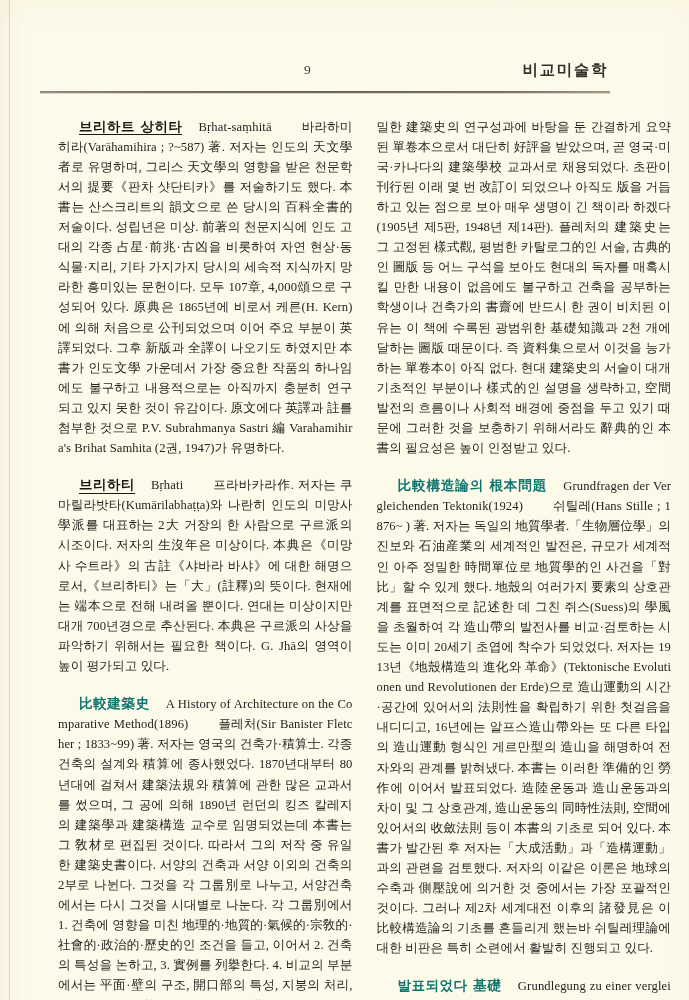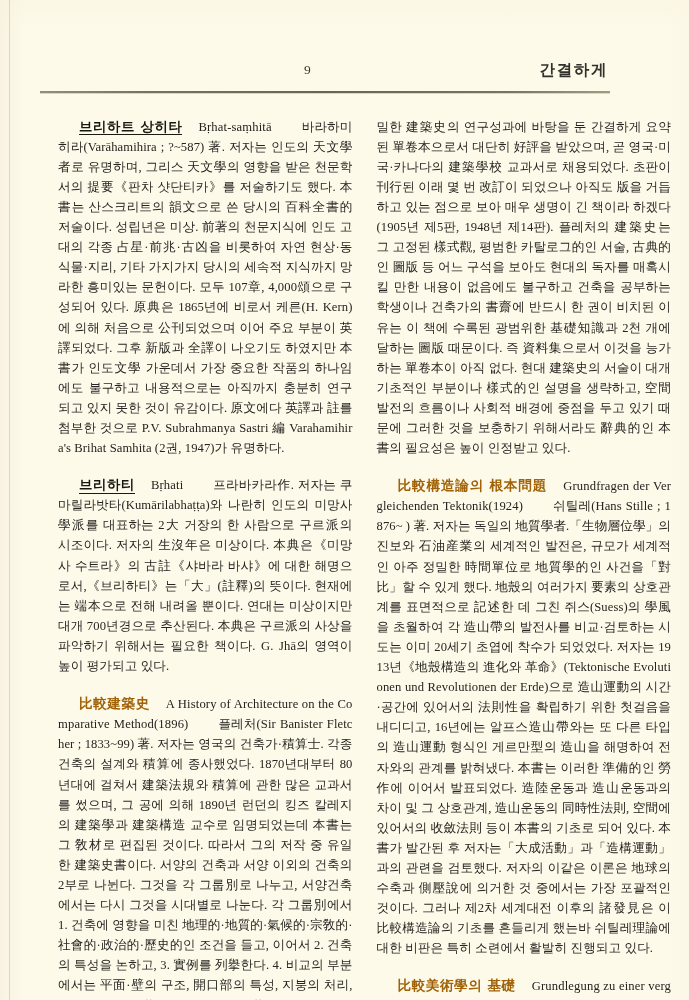--- a/index.html
+++ b/index.html
@@ -118,21 +118,21 @@
     font-size: 13.4px;
     color: #17160f;
     letter-spacing: 0.6px;
     border-bottom: 1.4px solid #1b1a12;
     padding-bottom: 0.5px;
   }
   .hw-han {
     font-family: "DejaVu Sans", "Liberation Sans", sans-serif;
     font-weight: 700;
     font-size: 13.6px;
-    color: #a16207;
+    color: #0f766e;
     letter-spacing: 0.4px;
   }
   
   .lat {
     font-family: "Liberation Serif", "DejaVu Serif", serif;
     font-size: 12.6px;
     color: #242220;
     letter-spacing: 0.15px;
   }
   .sp-lg { display: inline-block; width: 16px; }
@@ -141,21 +141,21 @@
 </head>
 <body>
 
 <div class="page-scan"></div>
 <div class="spine-edge"></div>
 
 <div class="page-body">
 
   <div class="runhead">
     <span class="folio">9</span>
-    <span class="runhead-title">간결하게</span>
+    <span class="runhead-title">비교미술학</span>
   </div>
   <div class="head-rule"></div>
 
   <div class="columns">
 
     <div class="col">
 
       <div class="entry">
         <p class="entry-body first-indent"><span class="hw">브리하트 상히타</span><span class="sp-lg"></span><span class="lat">Bṛhat-saṃhitā</span><span class="sp-xl"></span><span>바라하미히라(Varāhamihira ; ?~587) 著. 저자는 인도의 天文學者로 유명하며, 그리스 天文學의 영향을 받은 천문학서의 提要《판차 샷단티카》를 저술하기도 했다. 本書는 산스크리트의 韻文으로 쓴 당시의 百科全書的 저술이다. 성립년은 미상. 前著의 천문지식에 인도 고대의 각종 占星·前兆·古凶을 비롯하여 자연 현상·동식물·지리, 기타 가지가지 당시의 세속적 지식까지 망라한 흥미있는 문헌이다. 모두 107章, 4,000頌으로 구성되어 있다. 原典은 1865년에 비로서 케른(H. Kern)에 의해 처음으로 公刊되었으며 이어 주요 부분이 英譯되었다. 그후 新版과 全譯이 나오기도 하였지만 本書가 인도文學 가운데서 가장 중요한 작품의 하나임에도 불구하고 내용적으로는 아직까지 충분히 연구되고 있지 못한 것이 유감이다. 原文에다 英譯과 註를 첨부한 것으로 P.V. Subrahmanya Sastri 編 Varahamihira's Brihat Samhita (2권, 1947)가 유명하다.</span></p>
       </div>
@@ -174,19 +174,19 @@
 
       <div class="entry">
         <p class="entry-body"><span>밀한 建築史의 연구성과에 바탕을 둔 간결하게 요약된 單卷本으로서 대단히 好評을 받았으며, 곧 영국·미국·카나다의 建築學校 교과서로 채용되었다. 초판이 刊行된 이래 몇 번 改訂이 되었으나 아직도 版을 거듭하고 있는 점으로 보아 매우 생명이 긴 책이라 하겠다(1905년 제5판, 1948년 제14판). 플레처의 建築史는 그 고정된 樣式觀, 평범한 카탈로그的인 서술, 古典的인 圖版 등 어느 구석을 보아도 현대의 독자를 매혹시킬 만한 내용이 없음에도 불구하고 건축을 공부하는 학생이나 건축가의 書齋에 반드시 한 권이 비치된 이유는 이 책에 수록된 광범위한 基礎知識과 2천 개에 달하는 圖版 때문이다. 즉 資料集으로서 이것을 능가하는 單卷本이 아직 없다. 현대 建築史의 서술이 대개 기초적인 부분이나 樣式的인 설명을 생략하고, 空間 발전의 흐름이나 사회적 배경에 중점을 두고 있기 때문에 그러한 것을 보충하기 위해서라도 辭典的인 本書의 필요성은 높이 인정받고 있다.</span></p>
       </div>
 
       <div class="entry">
         <p class="entry-body first-indent"><span class="hw-han">比較構造論의 根本問題</span><span class="sp-lg"></span><span class="lat">Grundfragen der Vergleichenden Tektonik(1924)</span><span class="sp-xl"></span><span>쉬틸레(Hans Stille ; 1876~ ) 著. 저자는 독일의 地質學者.「生物層位學」의 진보와 石油産業의 세계적인 발전은, 규모가 세계적인 아주 정밀한 時間單位로 地質學的인 사건을「對比」할 수 있게 했다. 地殼의 여러가지 要素의 상호관계를 표면적으로 記述한 데 그친 쥐스(Suess)의 學風을 초월하여 각 造山帶의 발전사를 비교·검토하는 시도는 이미 20세기 초엽에 착수가 되었었다. 저자는 1913년《地殼構造의 進化와 革命》(Tektonische Evolutionen und Revolutionen der Erde)으로 造山運動의 시간·공간에 있어서의 法則性을 확립하기 위한 첫걸음을 내디디고, 16년에는 알프스造山帶와는 또 다른 타입의 造山運動 형식인 게르만型의 造山을 해명하여 전자와의 관계를 밝혀냈다. 本書는 이러한 準備的인 勞作에 이어서 발표되었다. 造陸운동과 造山운동과의 차이 및 그 상호관계, 造山운동의 同時性法則, 空間에 있어서의 收斂法則 등이 本書의 기초로 되어 있다. 本書가 발간된 후 저자는「大成活動」과「造構運動」과의 관련을 검토했다. 저자의 이같은 이론은 地球의 수축과 側壓說에 의거한 것 중에서는 가장 포괄적인 것이다. 그러나 제2차 세계대전 이후의 諸發見은 이 比較構造論의 기초를 흔들리게 했는바 쉬틸레理論에 대한 비판은 특히 소련에서 활발히 진행되고 있다.</span></p>
       </div>
 
       <div class="entry">
-        <p class="entry-body first-indent"><span class="hw-han">比較美術學의 基礎</span><span class="sp-lg"></span><span class="lat">Grundlegung zu einer vergleichenden Kunstwissenschaft(1949)</span><span class="sp-xl"></span><span>프라이(Dagobert Frey ; 1883~ ) 著. 저자는 현대 오스트리아의 대표적 美術史家. 일반적으로 대별하여 오늘날의 비교미학적인 연구는 1. 여러 藝術 상호간의 비교 고찰과,</span></p>
+        <p class="entry-body first-indent"><span class="hw-han">발표되었다 基礎</span><span class="sp-lg"></span><span class="lat">Grundlegung zu einer vergleichenden Kunstwissenschaft(1949)</span><span class="sp-xl"></span><span>프라이(Dagobert Frey ; 1883~ ) 著. 저자는 현대 오스트리아의 대표적 美術史家. 일반적으로 대별하여 오늘날의 비교미학적인 연구는 1. 여러 藝術 상호간의 비교 고찰과,</span></p>
       </div>
 
     </div>
 
   </div>
 </div>
 
 </body></html>

